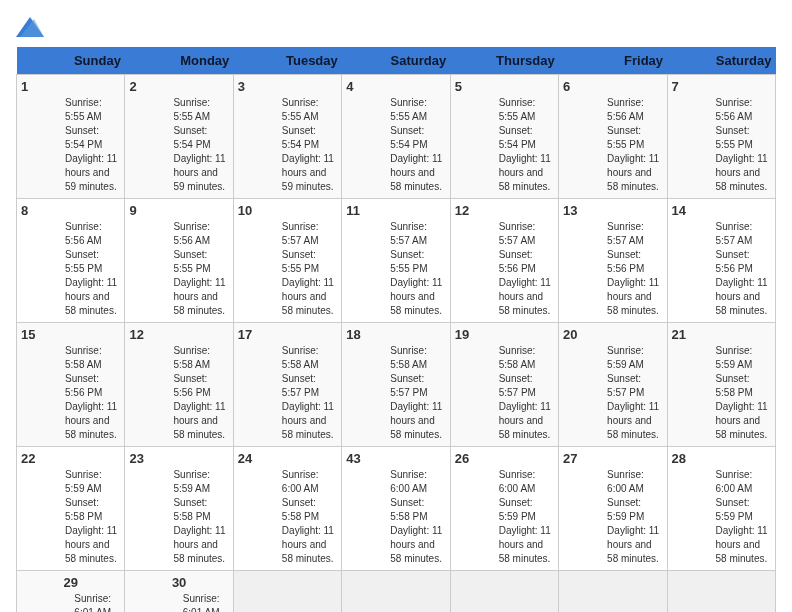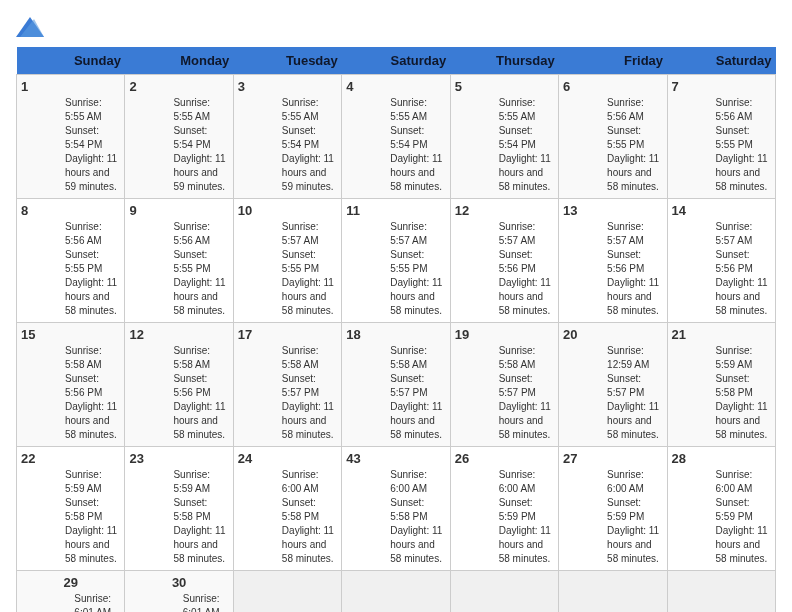--- a/index.html
+++ b/index.html
@@ -239,21 +239,21 @@
 Daylight: 11 hours and 58 minutes.</div>
         </td>
         <td>
           <span class="day-number">19</span>
           <div class="day-info">Sunrise: 5:58 AM
 Sunset: 5:57 PM
 Daylight: 11 hours and 58 minutes.</div>
         </td>
         <td>
           <span class="day-number">20</span>
-          <div class="day-info">Sunrise: 12:59 AM
+          <div class="day-info">Sunrise: 5:59 AM
 Sunset: 5:57 PM
 Daylight: 11 hours and 58 minutes.</div>
         </td>
         <td>
           <span class="day-number">21</span>
           <div class="day-info">Sunrise: 5:59 AM
 Sunset: 5:58 PM
 Daylight: 11 hours and 58 minutes.</div>
         </td>
       </tr>

